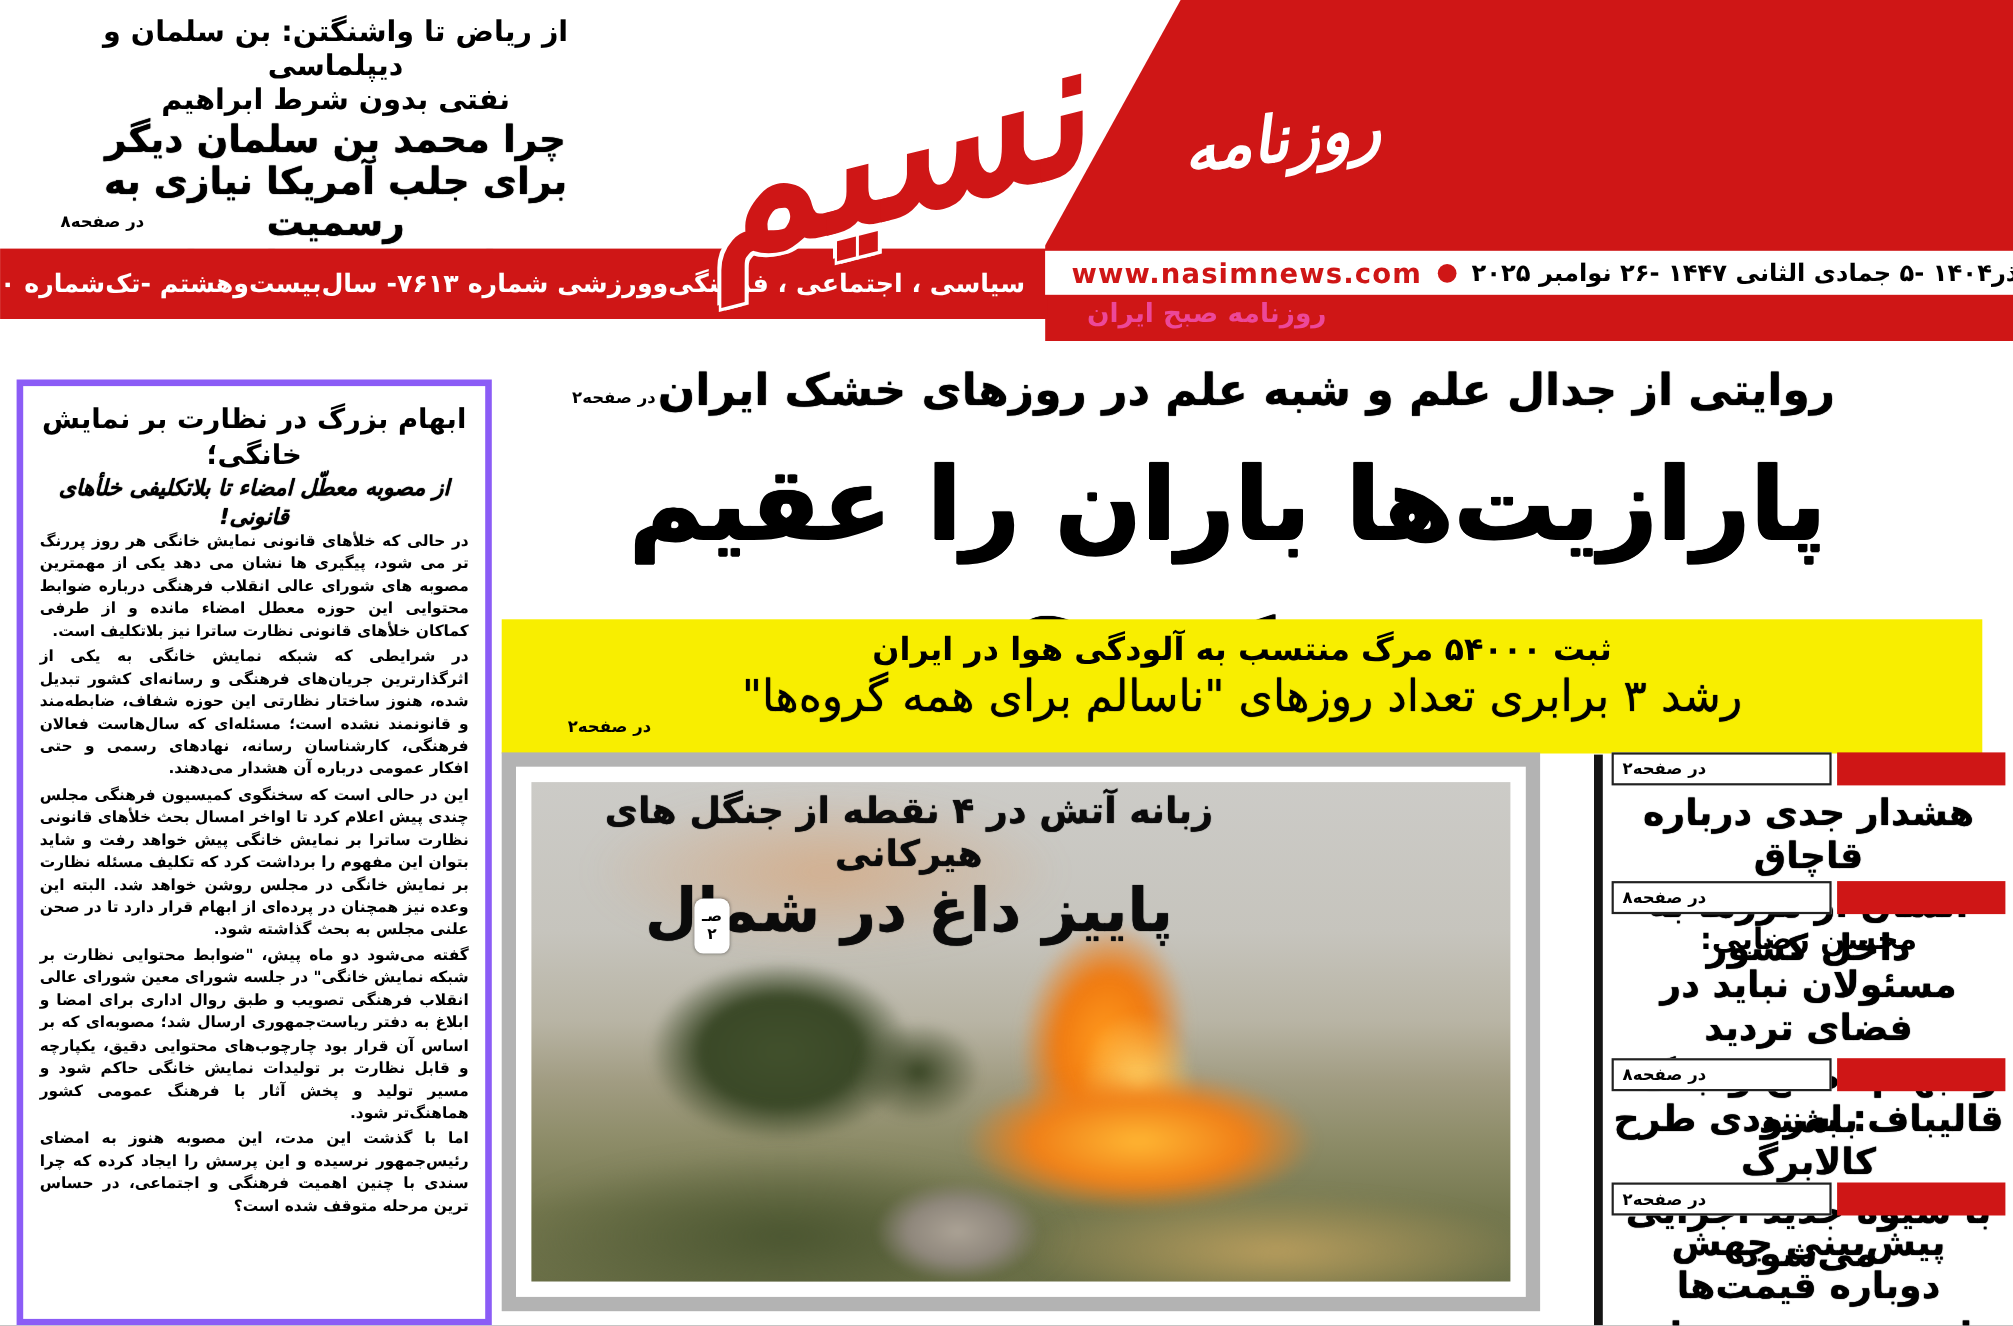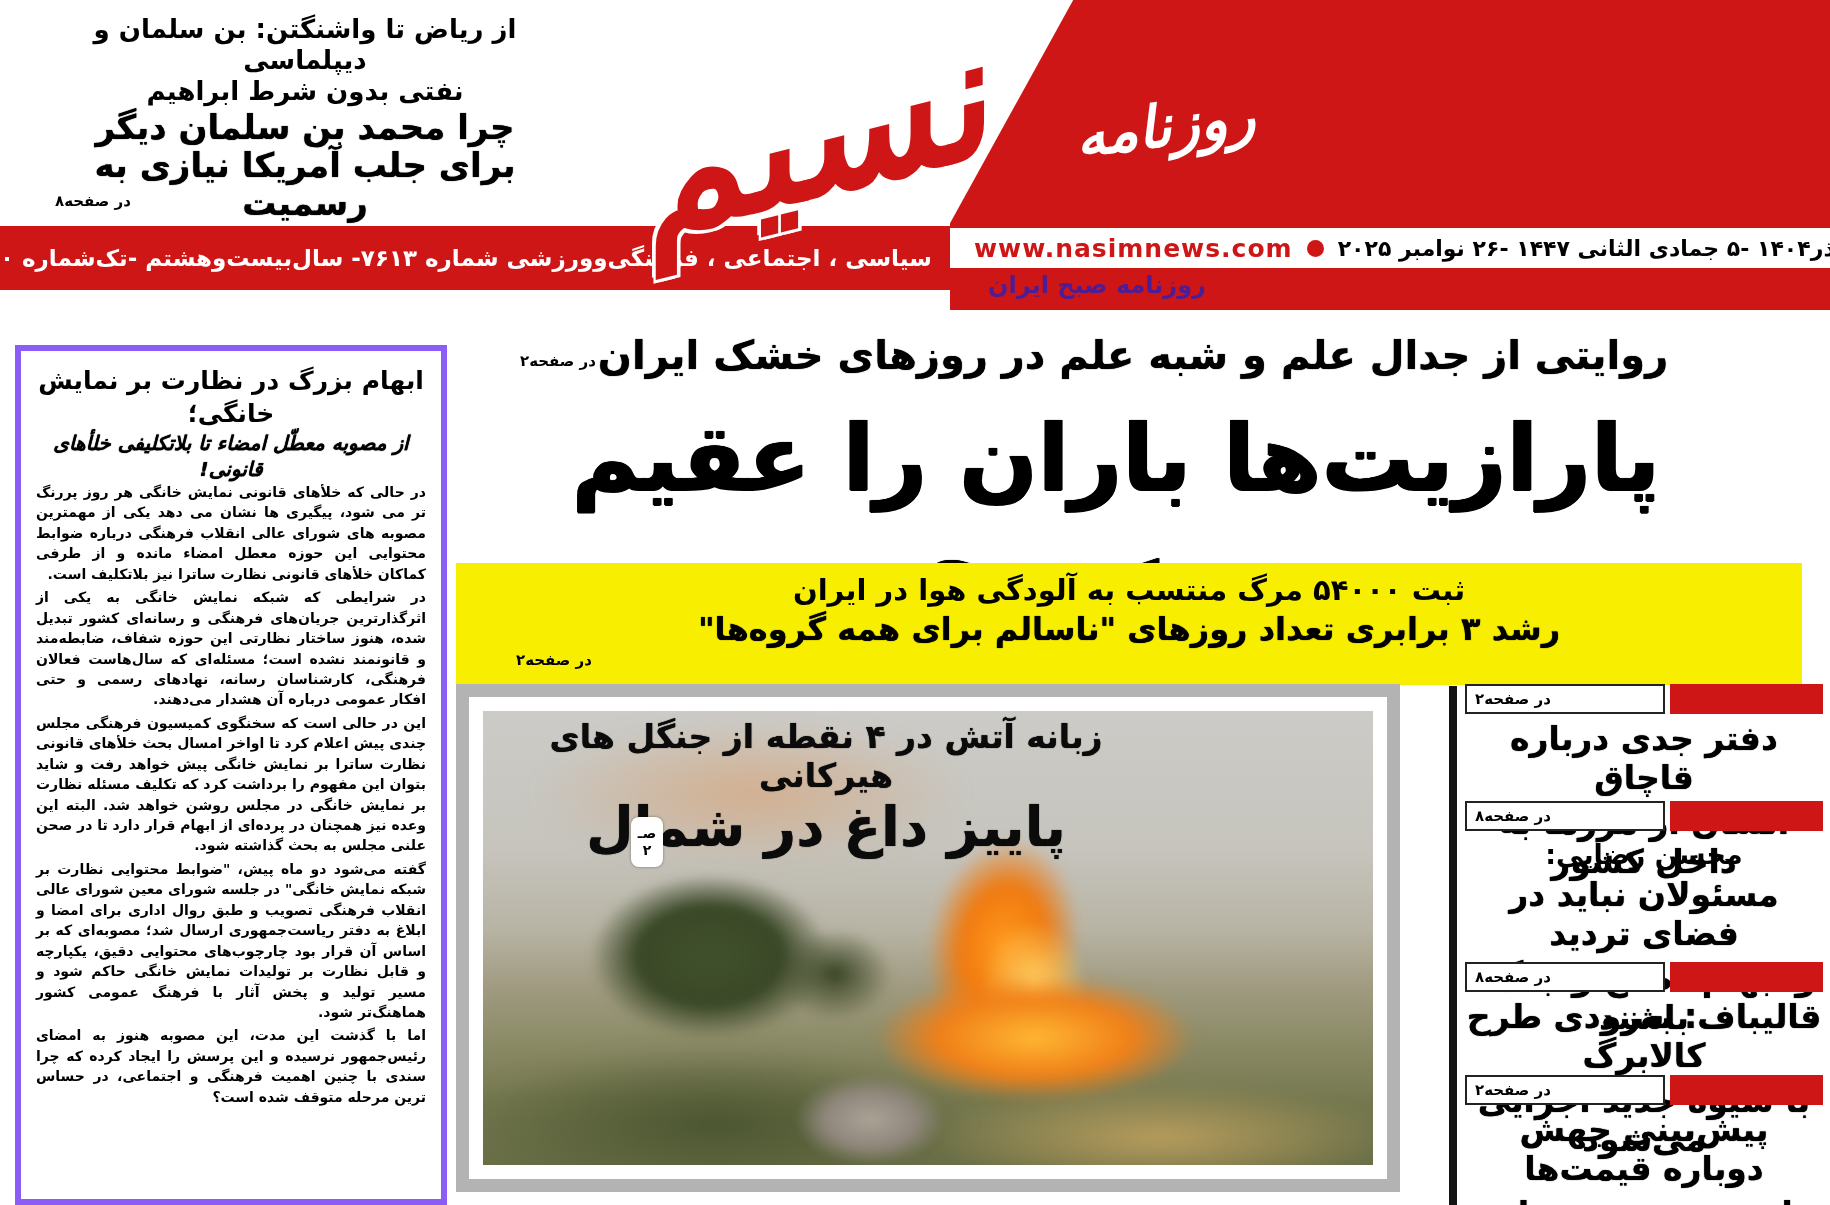--- a/index.html
+++ b/index.html
@@ -44,35 +44,35 @@
     transform:rotate(-7deg);z-index:2;font-weight:bold;
   }
   #sitestrip{
     left:950px;top:228px;width:880px;height:40px;background:#fff;z-index:3;
     display:flex;direction:ltr;align-items:center;justify-content:space-between;
     padding:0 24px;box-sizing:border-box;overflow:hidden;white-space:nowrap;
   }
   .url{color:var(--red);font-size:25px;font-weight:bold;letter-spacing:1px;}
   .dot{width:17px;height:17px;border-radius:50%;background:var(--red);flex:0 0 auto;margin:0 14px;}
   .dateline{color:#000;font-size:22px;font-weight:bold;direction:rtl;}
-  #tagline{left:988px;top:271px;color:#4c1d95;font-size:24px;font-weight:bold;z-index:3;}
+  #tagline{left:988px;top:271px;color:#ec4899;font-size:24px;font-weight:bold;z-index:3;}
 
   
   #lead-note{left:520px;top:352px;font-size:15px;font-weight:bold;}
   #lead-kicker{left:456px;top:332px;width:1354px;text-align:center;font-size:40px;font-weight:bold;letter-spacing:-1px;text-shadow:0 0 1px #000;}
   #lead-headline{
     left:420px;top:390px;width:1392px;text-align:center;font-size:92px;font-weight:bold;
     letter-spacing:-2px;line-height:1.5;
     text-shadow:0 0 1px #000,1px 0 0 #000,-1px 0 0 #000,0 1px 0 #000;
   }
 
   
   #yellowbox{left:456px;top:563px;width:1346px;height:122px;background:var(--yellow);text-align:center;}
   .yb1{font-size:29px;font-weight:bold;padding-top:10px;letter-spacing:-.5px;}
-  .yb2{font-size:32px;font-weight:bold;margin-top:3px;letter-spacing:-1px;text-shadow:0 0 1px #000;}
+  .yb2{font-size:40px;font-weight:normal;margin-top:3px;letter-spacing:-1px;text-shadow:0 0 1px #000;}
   #yb-note{position:absolute;left:60px;bottom:16px;font-size:15px;font-weight:bold;}
 
   
   #photoframe{left:456px;top:684px;width:944px;height:508px;background:var(--frame);padding:13px;box-sizing:border-box;}
   #photowhite{width:100%;height:100%;background:#fff;padding:14px;box-sizing:border-box;}
   #photo{
     position:relative;width:100%;height:100%;overflow:hidden;
     background:linear-gradient(180deg,#cccbc7 0%,#c6c4bd 30%,#b8b4a4 48%,#a19c82 60%,#8d8c68 72%,#75784f 86%,#6a6f47 100%);
   }
   .blob{position:absolute;border-radius:50%;}
@@ -179,21 +179,21 @@
     </div>
   </div>
 
   <div class="abs" id="divider"></div>
 
   <div class="rc-item" id="rc1">
     <div class="rc-head">
       <div class="rc-page">در صفحه۲</div>
       <div class="rc-red"></div>
     </div>
-    <div class="rc-title">دفتر جدی درباره قاچاق</div>
+    <div class="rc-title">هشدار جدی درباره قاچاق</div>
     <div class="rc-title">انسان از مرزها به داخل کشور</div>
   </div>
 
   <div class="rc-item" id="rc2">
     <div class="rc-head">
       <div class="rc-page">در صفحه۸</div>
       <div class="rc-red"></div>
     </div>
     <div class="rc-kicker">محسن رضایی:</div>
     <div class="rc-title">مسئولان نباید در فضای تردید</div>

